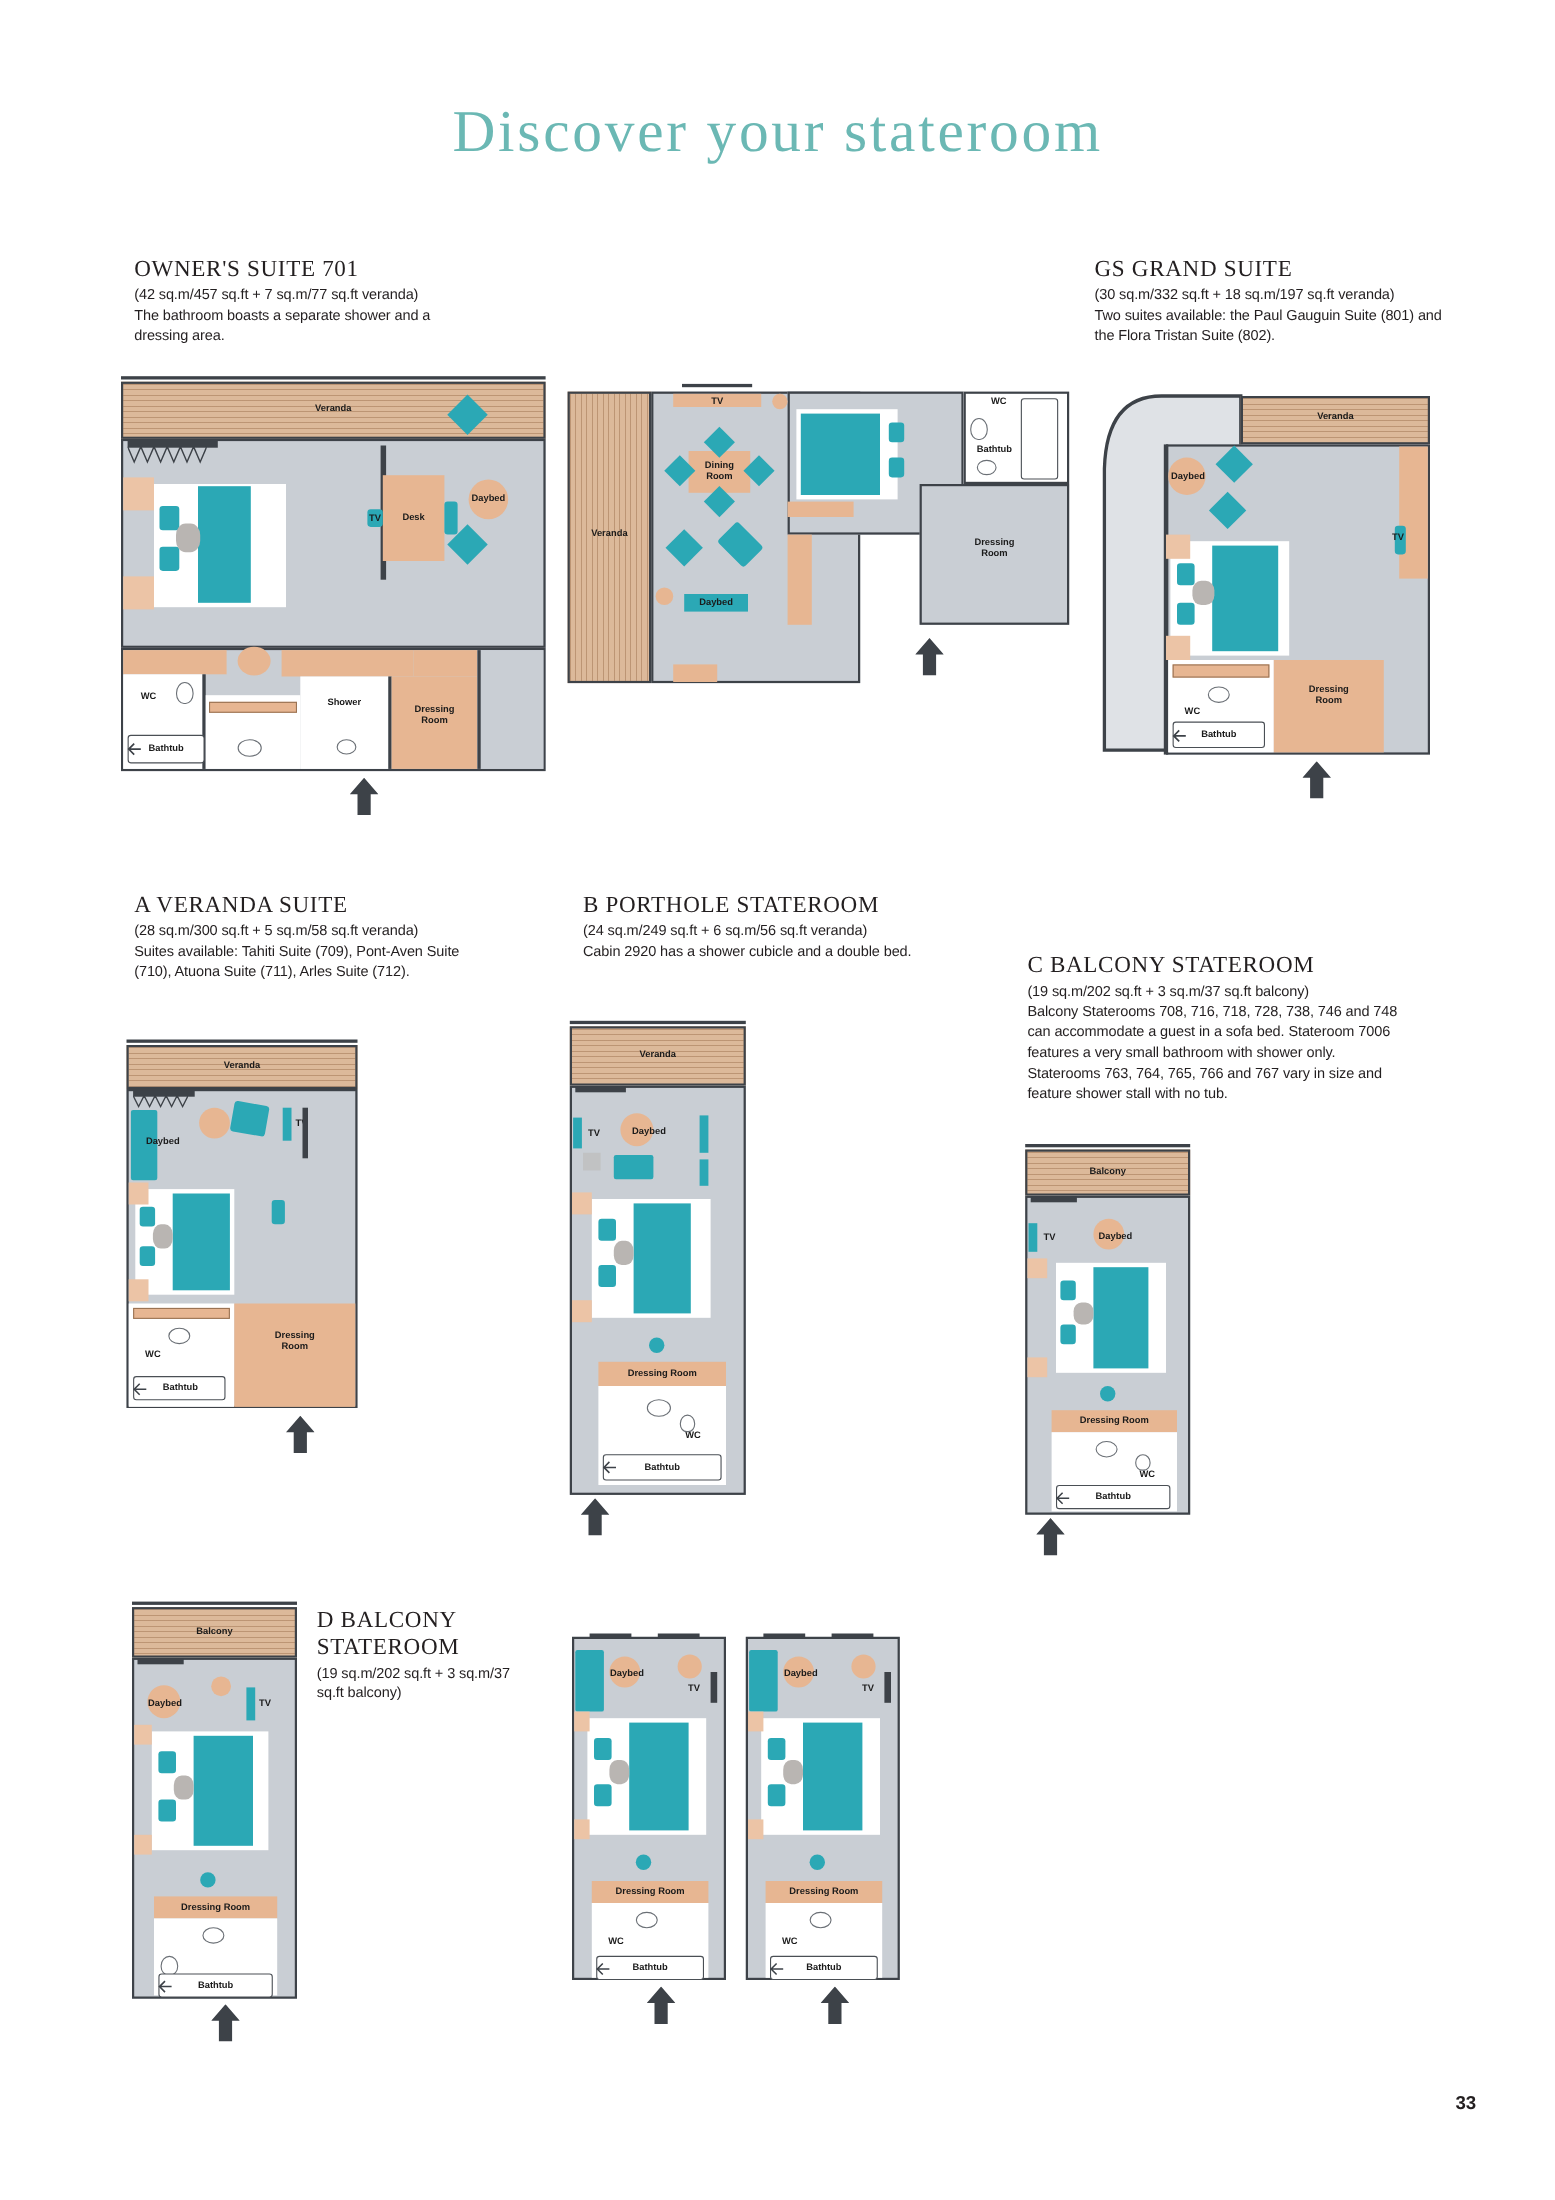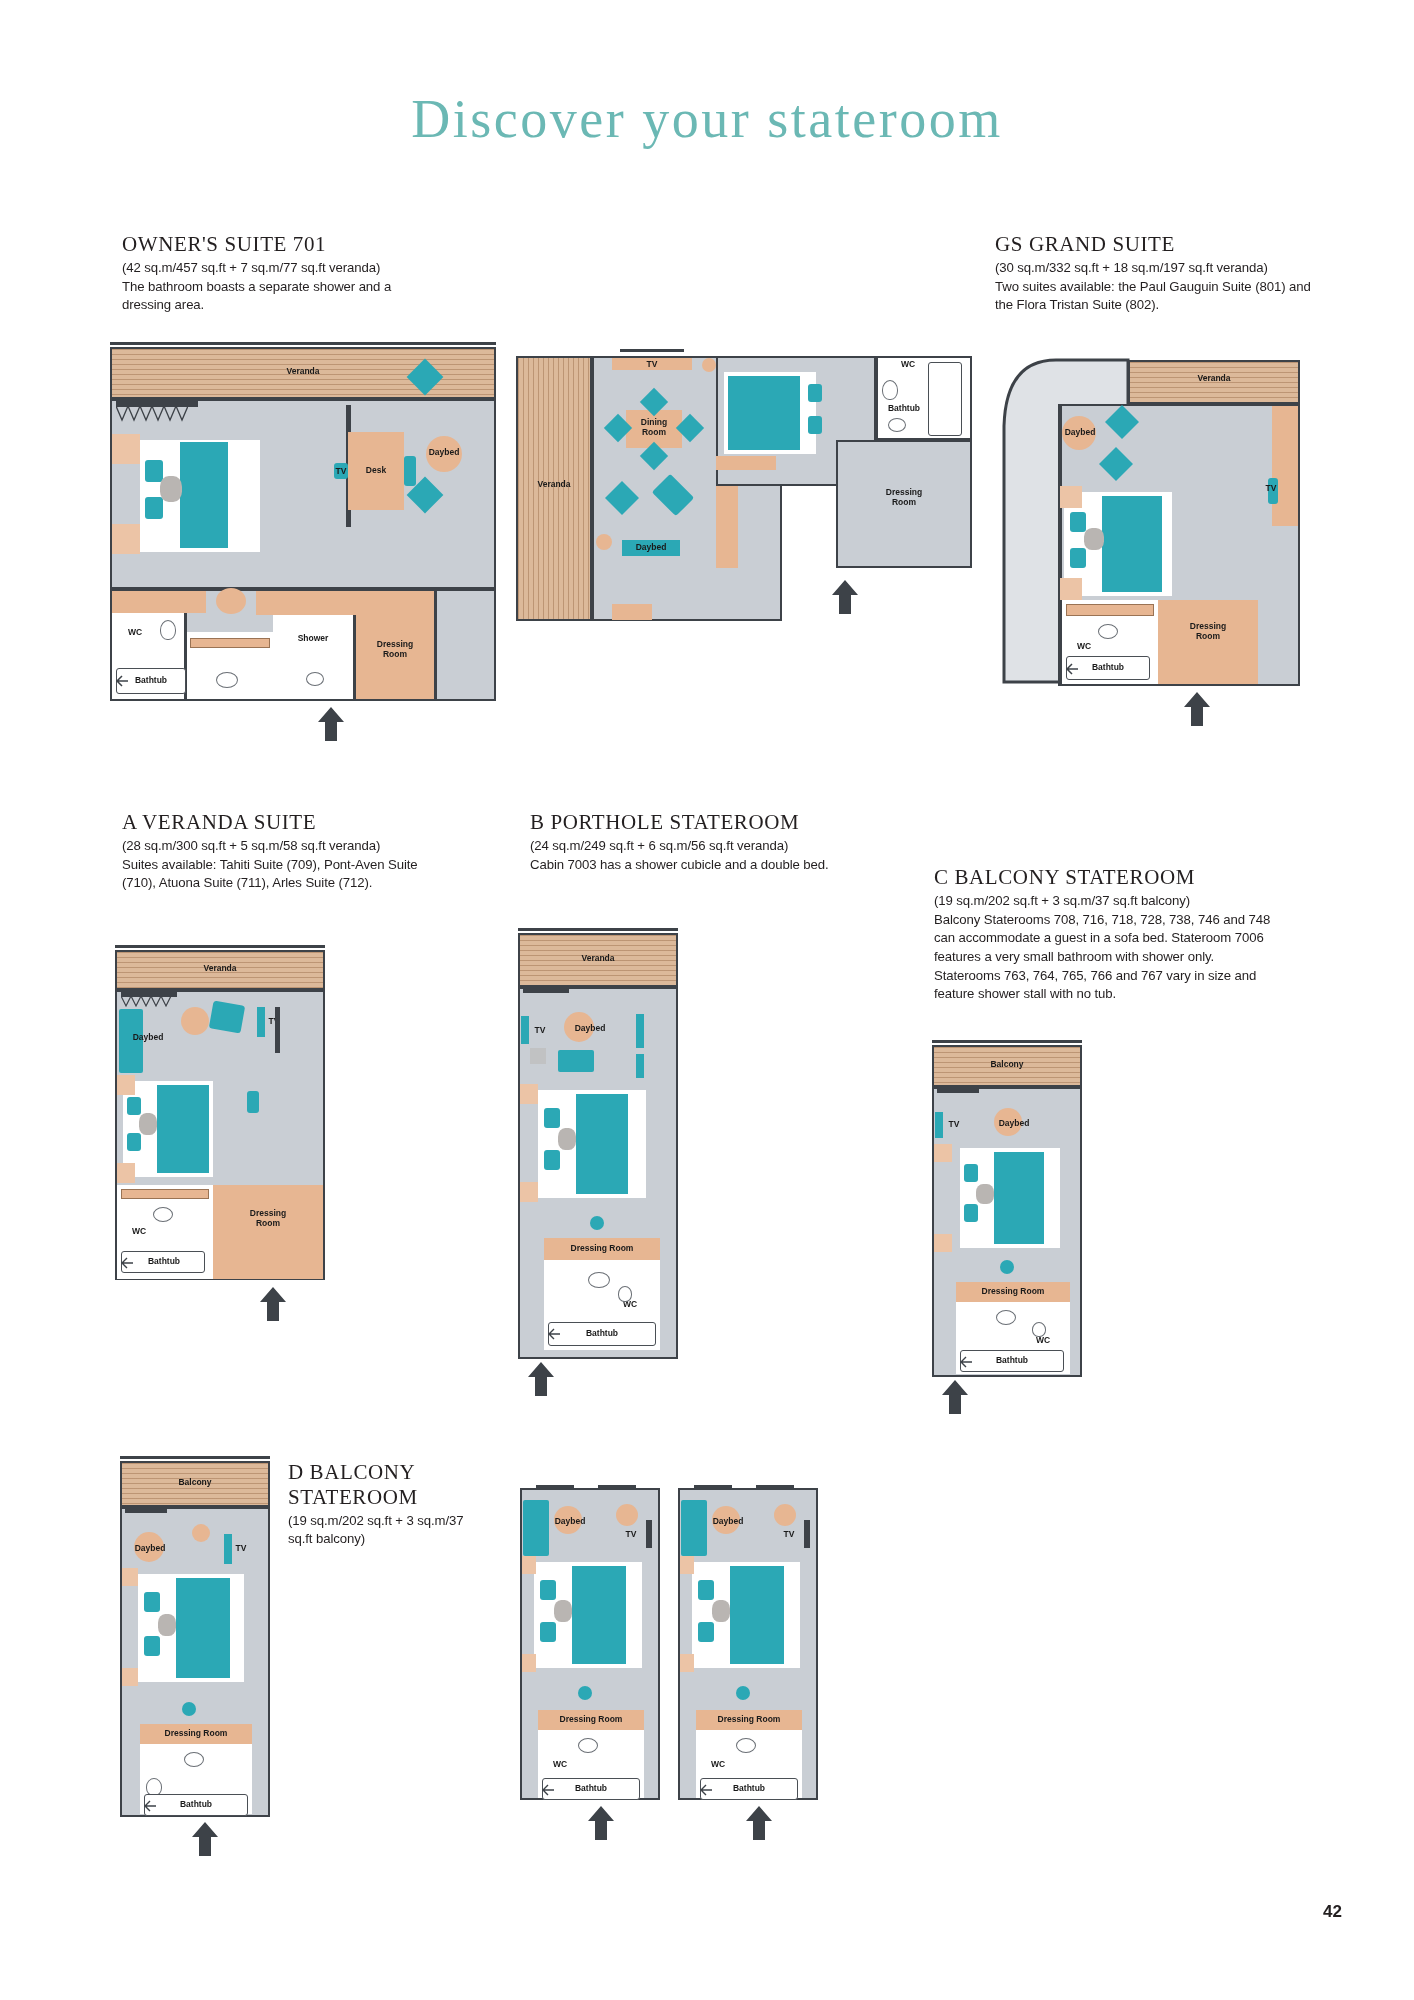--- a/index.html
+++ b/index.html
@@ -297,21 +297,21 @@
 
   <div class="block" style="left:122px; top:810px; width:300px;">
     <h2>A VERANDA SUITE</h2>
     <div class="meta">(28 sq.m/300 sq.ft + 5 sq.m/58 sq.ft veranda)</div>
     <div class="desc">Suites available: Tahiti Suite (709), Pont-Aven Suite (710), Atuona Suite (711), Arles Suite (712).</div>
   </div>
 
   <div class="block" style="left:530px; top:810px; width:330px;">
     <h2>B PORTHOLE STATEROOM</h2>
     <div class="meta">(24 sq.m/249 sq.ft + 6 sq.m/56 sq.ft veranda)</div>
-    <div class="desc">Cabin 7003 has a shower cubicle and a double bed.</div>
+    <div class="desc">Cabin 2920 has a shower cubicle and a double bed.</div>
   </div>
 
   <div class="block" style="left:934px; top:865px; width:348px;">
     <h2>C BALCONY STATEROOM</h2>
     <div class="meta">(19 sq.m/202 sq.ft + 3 sq.m/37 sq.ft balcony)</div>
     <div class="desc">Balcony Staterooms 708, 716, 718, 728, 738, 746 and 748 can accommodate a guest in a sofa bed. Stateroom 7006 features a very small bathroom with shower only. Staterooms 763, 764, 765, 766 and 767 vary in size and feature shower stall with no tub.</div>
   </div>
 
   <div class="plan" style="left:115px; top:945px; width:210px; height:380px;">
 
@@ -573,15 +573,15 @@
     <div class="lbl reg" style="left:28px; top:296px; width:86px;">Bathtub</div>
     <svg style="position:absolute; left:20px; top:294px;" width="16" height="16">
       <path d="M14 8 L4 8 M8 3 L3 8 L8 13" stroke="#3d4248" stroke-width="1.4" fill="none"></path>
     </svg>
 
     <svg class="arrow" style="left:68px; top:318px;" width="26" height="34">
       <path d="M13 0 L26 15 L19 15 L19 34 L7 34 L7 15 L0 15 Z" fill="#3d4248"></path>
     </svg>
   </div>
 
-  <div class="folio">42</div>
+  <div class="folio">33</div>
 
 </div>
 
 </body></html>

